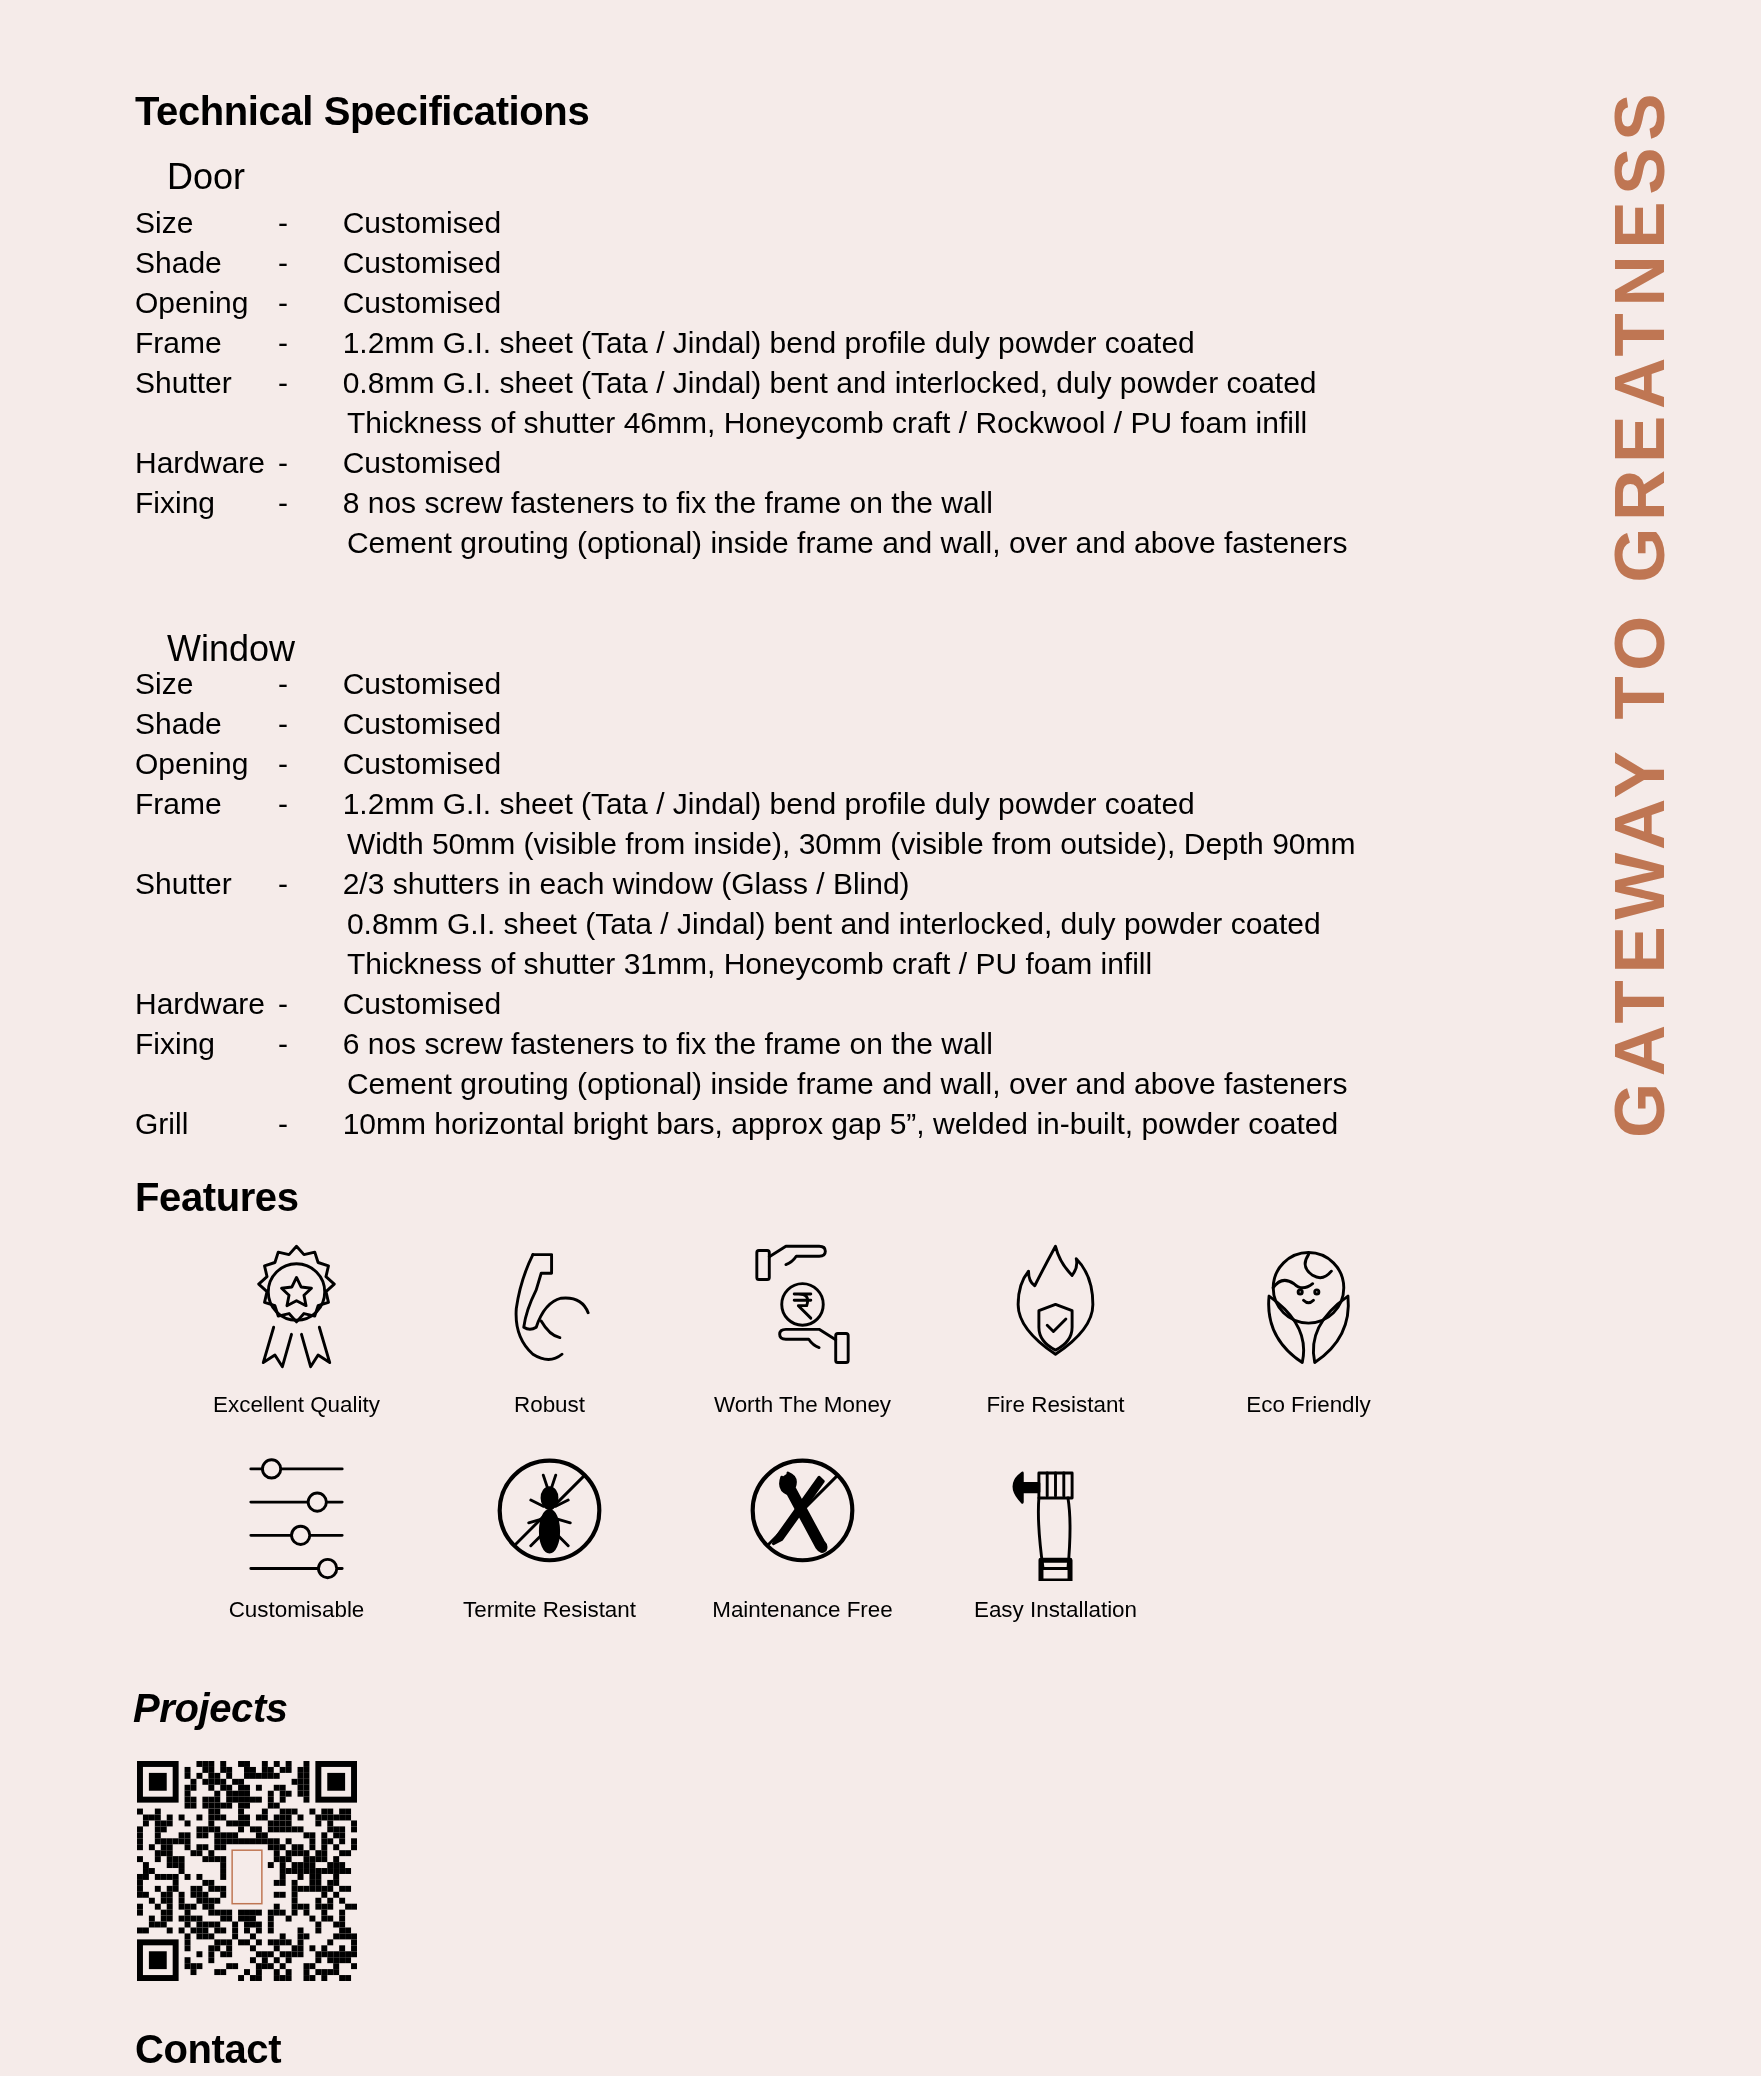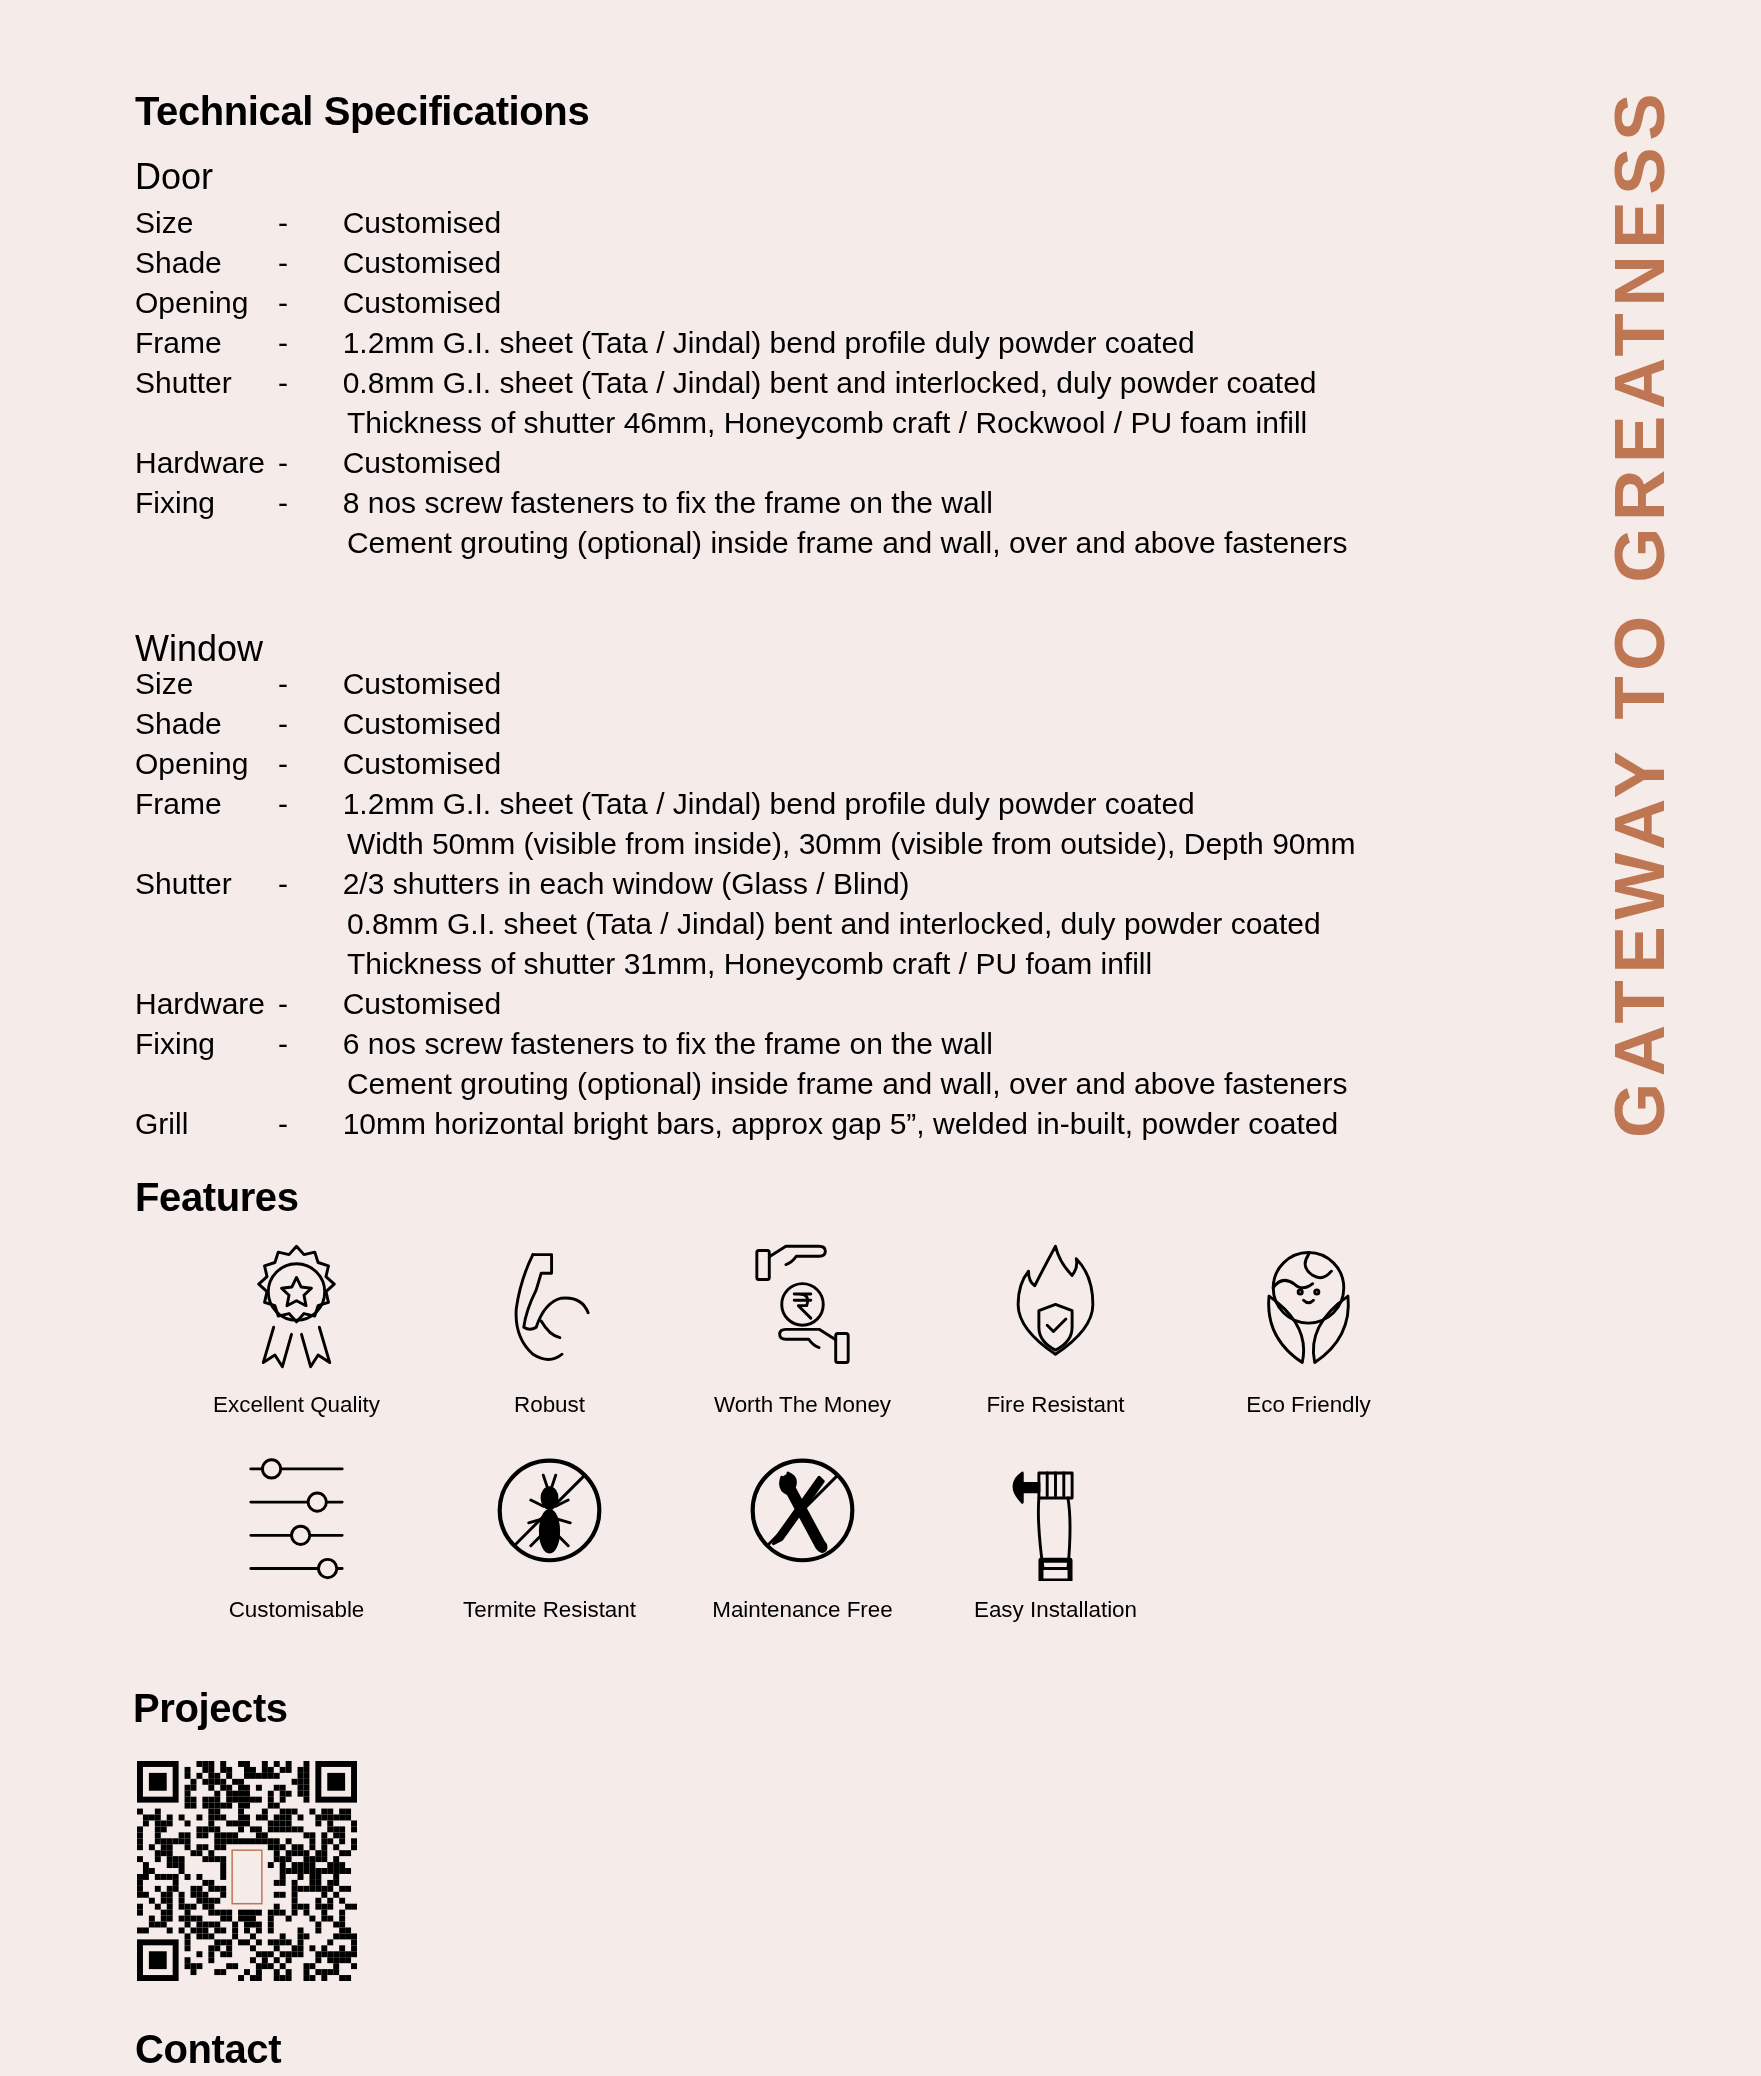--- a/index.html
+++ b/index.html
@@ -6,21 +6,21 @@
   body {
     width: 1762px; height: 2492px; overflow: hidden;
     background: #f5ebe9;
     font-family: "Liberation Sans", sans-serif;
     color: #000;
     position: relative;
   }
   .page { position: absolute; left: 0; top: 0; width: 1762px; height: 2492px; }
 
   .h1 { position: absolute; font-weight: bold; font-size: 40px; letter-spacing: -0.4px; }
-  .h2 { position: absolute; font-size: 36px; }
+  .h2 { position: absolute; font-size: 36px; margin-left: 32px; }
 
   .spec-block { position: absolute; left: 135px; }
   .spec-row { display: flex; font-size: 30px; line-height: 40px; }
   .spec-label { width: 143px; flex: none; }
   .spec-dash { width: 18.7px; flex: none; }
   .spec-values { display: flex; flex-direction: column; margin-left: 46px; }
   .spec-values span:not(:first-child) { padding-left: 4.2px; }
 
   .tagline {
     position: absolute;
@@ -298,21 +298,21 @@
               <path d="M130 70 v55 M150 70 v55 M170 70 v55"></path>
               <path d="M110 130 q-5 60 10 170 h60 q10-110 0-170"></path>
               <rect x="115" y="280" width="70" height="50" stroke-width="12"></rect>
             </g>
           </svg>
         </div>
         <div class="label">Easy Installation</div>
       </div>
     </div>
 
-  <div class="h1" style="left:133px; top:1686px;">Projects</div>
+  <div class="h1" style="left:133px; top:1686px;font-style:italic;">Projects</div>
   <svg class="qr" id="qr" viewBox="0 0 37 37">
       <rect x="10" y="0" width="1" height="1" fill="#000"></rect>
       <rect x="11" y="0" width="1" height="1" fill="#000"></rect>
       <rect x="12" y="0" width="1" height="1" fill="#000"></rect>
       <rect x="14" y="0" width="1" height="1" fill="#000"></rect>
       <rect x="17" y="0" width="1" height="1" fill="#000"></rect>
       <rect x="18" y="0" width="1" height="1" fill="#000"></rect>
       <rect x="21" y="0" width="1" height="1" fill="#000"></rect>
       <rect x="23" y="0" width="1" height="1" fill="#000"></rect>
       <rect x="25" y="0" width="1" height="1" fill="#000"></rect>

